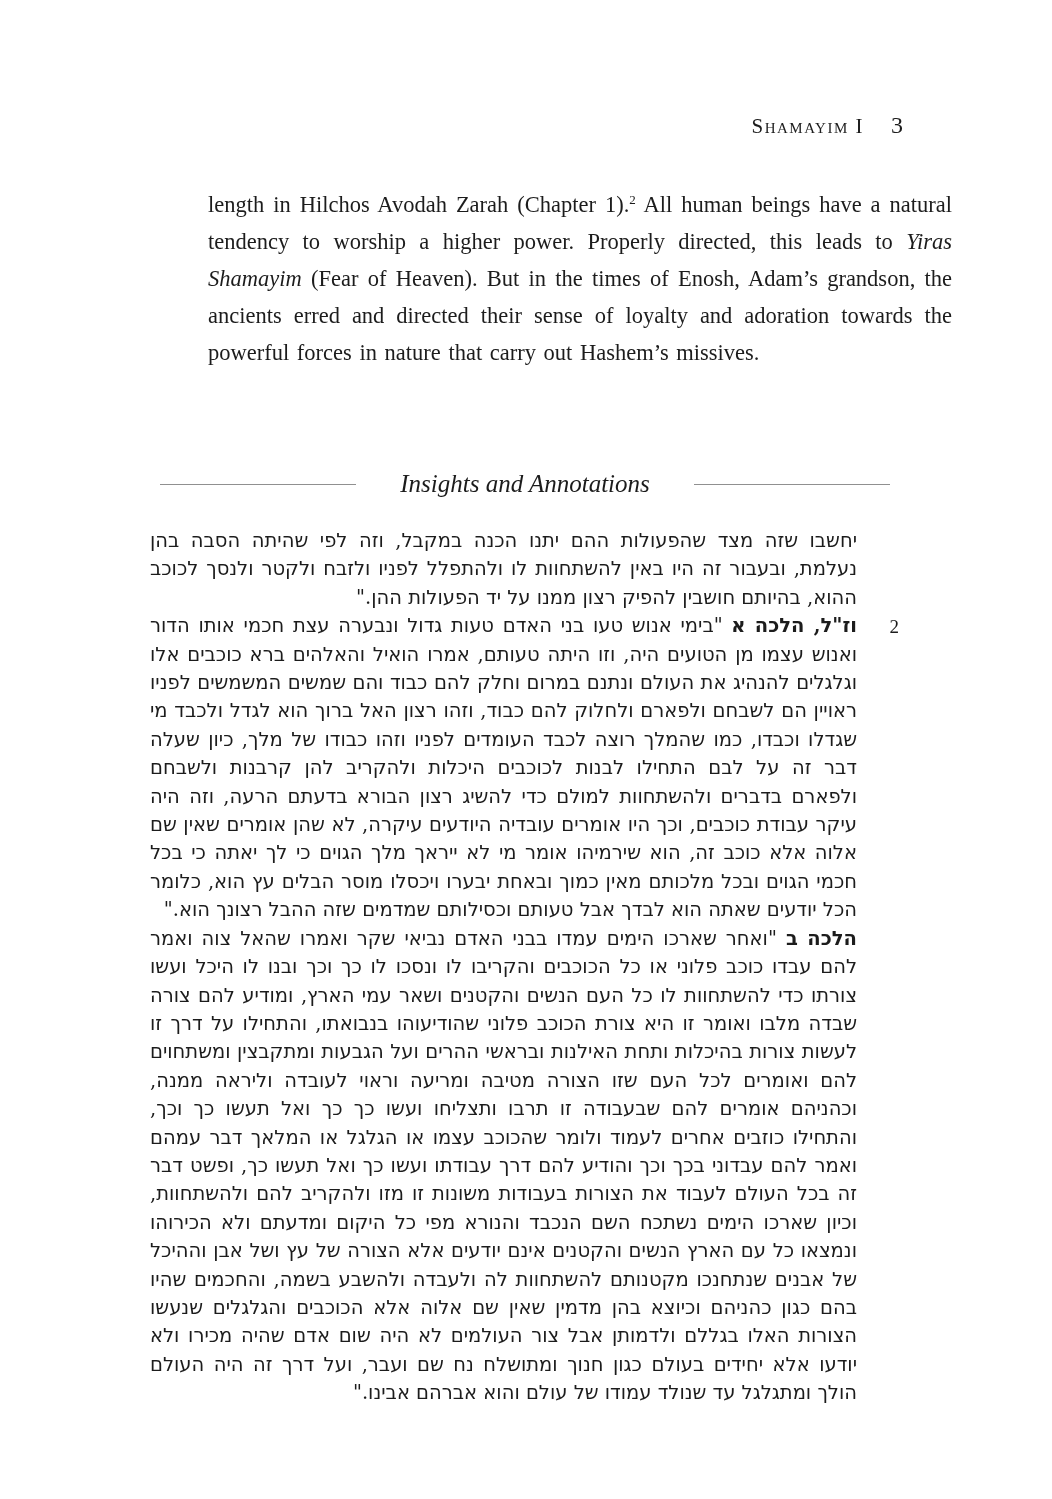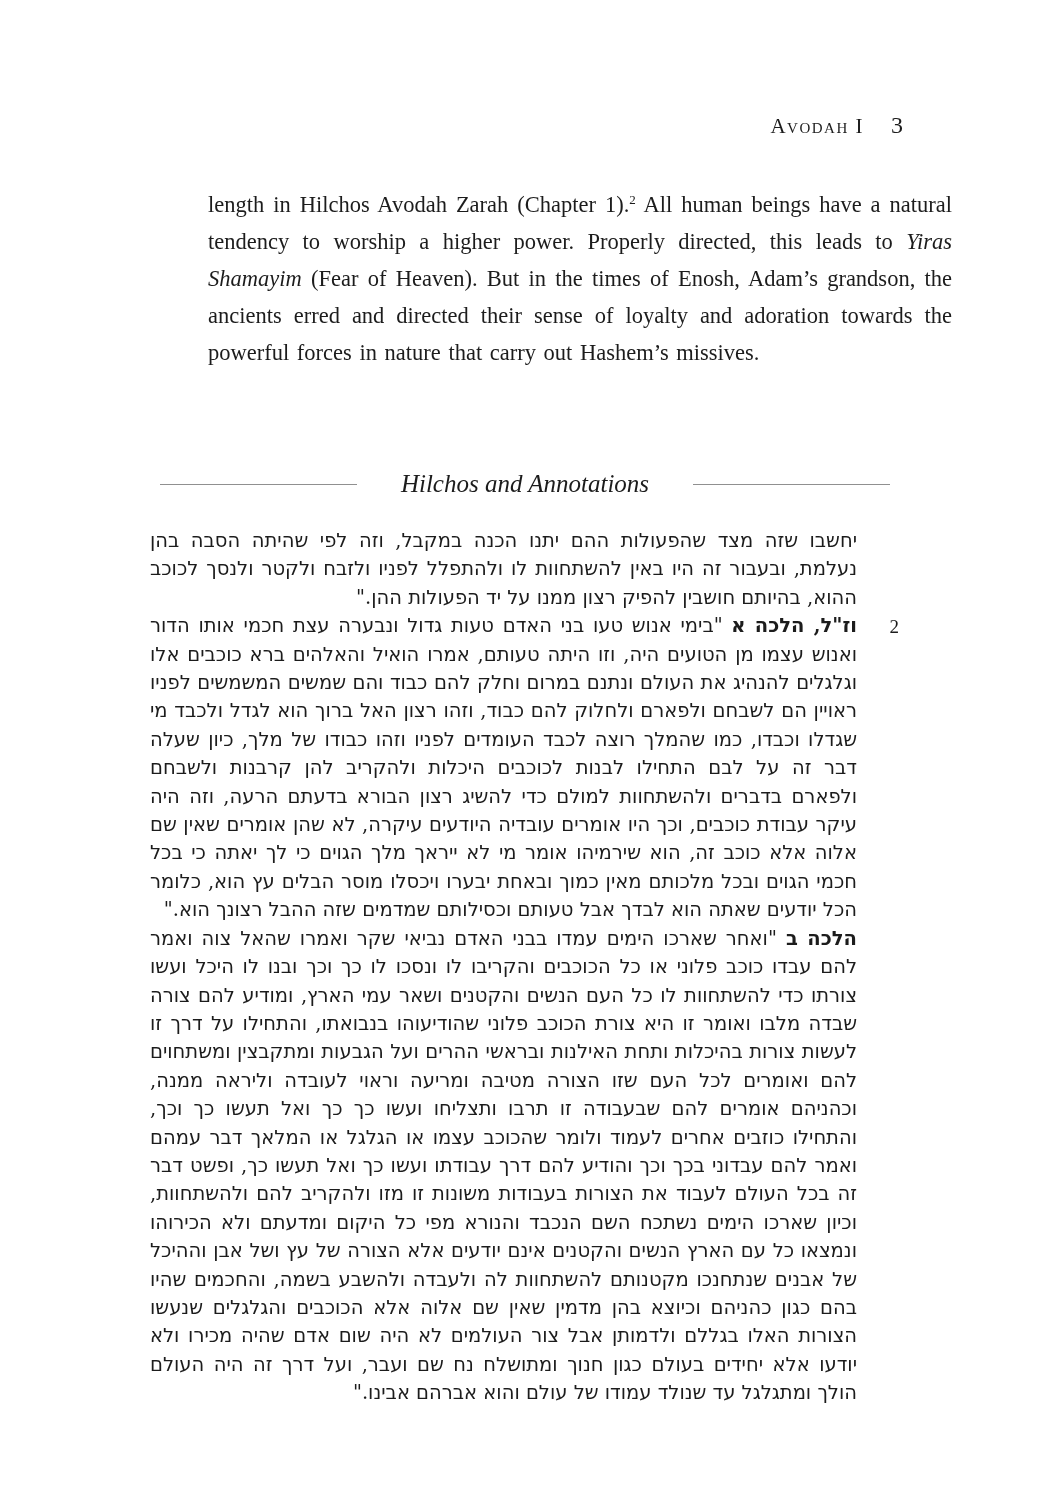--- a/index.html
+++ b/index.html
@@ -98,31 +98,31 @@
     line-height: 28px;
     font-family: "Liberation Serif", "DejaVu Serif", serif;
   }
 </style>
 </head>
 <body>
 
 <div class="page">
 
   <header class="page-header">
-    <span class="chapter-label">Avodah I</span>
+    <span class="chapter-label">Shamayim I</span>
     <span class="page-number">3</span>
   </header>
 
   <section class="body-text">
     <p id="main-paragraph"><span>length in Hilchos Avodah Zarah (Chapter 1).</span><sup>2</sup><span> All human beings have a natural tendency to worship a higher power. Properly directed, this leads to </span><i>Yiras Shamayim</i><span> (Fear of Heaven). But in the times of Enosh, Adam’s grandson, the ancients erred and directed their sense of loyalty and adoration towards the powerful forces in nature that carry out Hashem’s missives.</span></p>
   </section>
 
   <div class="divider">
     <span class="rule"></span>
-    <h2 class="divider-title">Hilchos and Annotations</h2>
+    <h2 class="divider-title">Insights and Annotations</h2>
     <span class="rule"></span>
   </div>
 
   <section class="annotations" id="annotations">
       <p class="heb-para"><span>יחשבו שזה מצד שהפעולות ההם יתנו הכנה במקבל, וזה לפי שהיתה הסבה בהן נעלמת, ובעבור זה היו באין להשתחוות לו ולהתפלל לפניו ולזבח ולקטר ולנסך לכוכב ההוא, בהיותם חושבין להפיק רצון ממנו על יד הפעולות ההן."</span></p>
       <p class="heb-para"><span class="margin-num">2</span><b class="heb-lead">וז"ל, הלכה א</b><span> "בימי אנוש טעו בני האדם טעות גדול ונבערה עצת חכמי אותו הדור ואנוש עצמו מן הטועים היה, וזו היתה טעותם, אמרו הואיל והאלהים ברא כוכבים אלו וגלגלים להנהיג את העולם ונתנם במרום וחלק להם כבוד והם שמשים המשמשים לפניו ראויין הם לשבחם ולפארם ולחלוק להם כבוד, וזהו רצון האל ברוך הוא לגדל ולכבד מי שגדלו וכבדו, כמו שהמלך רוצה לכבד העומדים לפניו וזהו כבודו של מלך, כיון שעלה דבר זה על לבם התחילו לבנות לכוכבים היכלות ולהקריב להן קרבנות ולשבחם ולפארם בדברים ולהשתחוות למולם כדי להשיג רצון הבורא בדעתם הרעה, וזה היה עיקר עבודת כוכבים, וכך היו אומרים עובדיה היודעים עיקרה, לא שהן אומרים שאין שם אלוה אלא כוכב זה, הוא שירמיהו אומר מי לא ייראך מלך הגוים כי לך יאתה כי בכל חכמי הגוים ובכל מלכותם מאין כמוך ובאחת יבערו ויכסלו מוסר הבלים עץ הוא, כלומר הכל יודעים שאתה הוא לבדך אבל טעותם וכסילותם שמדמים שזה ההבל רצונך הוא."</span></p>
       <p class="heb-para"><b class="heb-lead">הלכה ב</b><span> "ואחר שארכו הימים עמדו בבני האדם נביאי שקר ואמרו שהאל צוה ואמר להם עבדו כוכב פלוני או כל הכוכבים והקריבו לו ונסכו לו כך וכך ובנו לו היכל ועשו צורתו כדי להשתחוות לו כל העם הנשים והקטנים ושאר עמי הארץ, ומודיע להם צורה שבדה מלבו ואומר זו היא צורת הכוכב פלוני שהודיעוהו בנבואתו, והתחילו על דרך זו לעשות צורות בהיכלות ותחת האילנות ובראשי ההרים ועל הגבעות ומתקבצין ומשתחוים להם ואומרים לכל העם שזו הצורה מטיבה ומריעה וראוי לעובדה וליראה ממנה, וכהניהם אומרים להם שבעבודה זו תרבו ותצליחו ועשו כך כך ואל תעשו כך וכך, והתחילו כוזבים אחרים לעמוד ולומר שהכוכב עצמו או הגלגל או המלאך דבר עמהם ואמר להם עבדוני בכך וכך והודיע להם דרך עבודתו ועשו כך ואל תעשו כך, ופשט דבר זה בכל העולם לעבוד את הצורות בעבודות משונות זו מזו ולהקריב להם ולהשתחוות, וכיון שארכו הימים נשתכח השם הנכבד והנורא מפי כל היקום ומדעתם ולא הכירוהו ונמצאו כל עם הארץ הנשים והקטנים אינם יודעים אלא הצורה של עץ ושל אבן וההיכל של אבנים שנתחנכו מקטנותם להשתחוות לה ולעבדה ולהשבע בשמה, והחכמים שהיו בהם כגון כהניהם וכיוצא בהן מדמין שאין שם אלוה אלא הכוכבים והגלגלים שנעשו הצורות האלו בגללם ולדמותן אבל צור העולמים לא היה שום אדם שהיה מכירו ולא יודעו אלא יחידים בעולם כגון חנוך ומתושלח נח שם ועבר, ועל דרך זה היה העולם הולך ומתגלגל עד שנולד עמודו של עולם והוא אברהם אבינו."</span></p>
     </section>
 
 </div>

